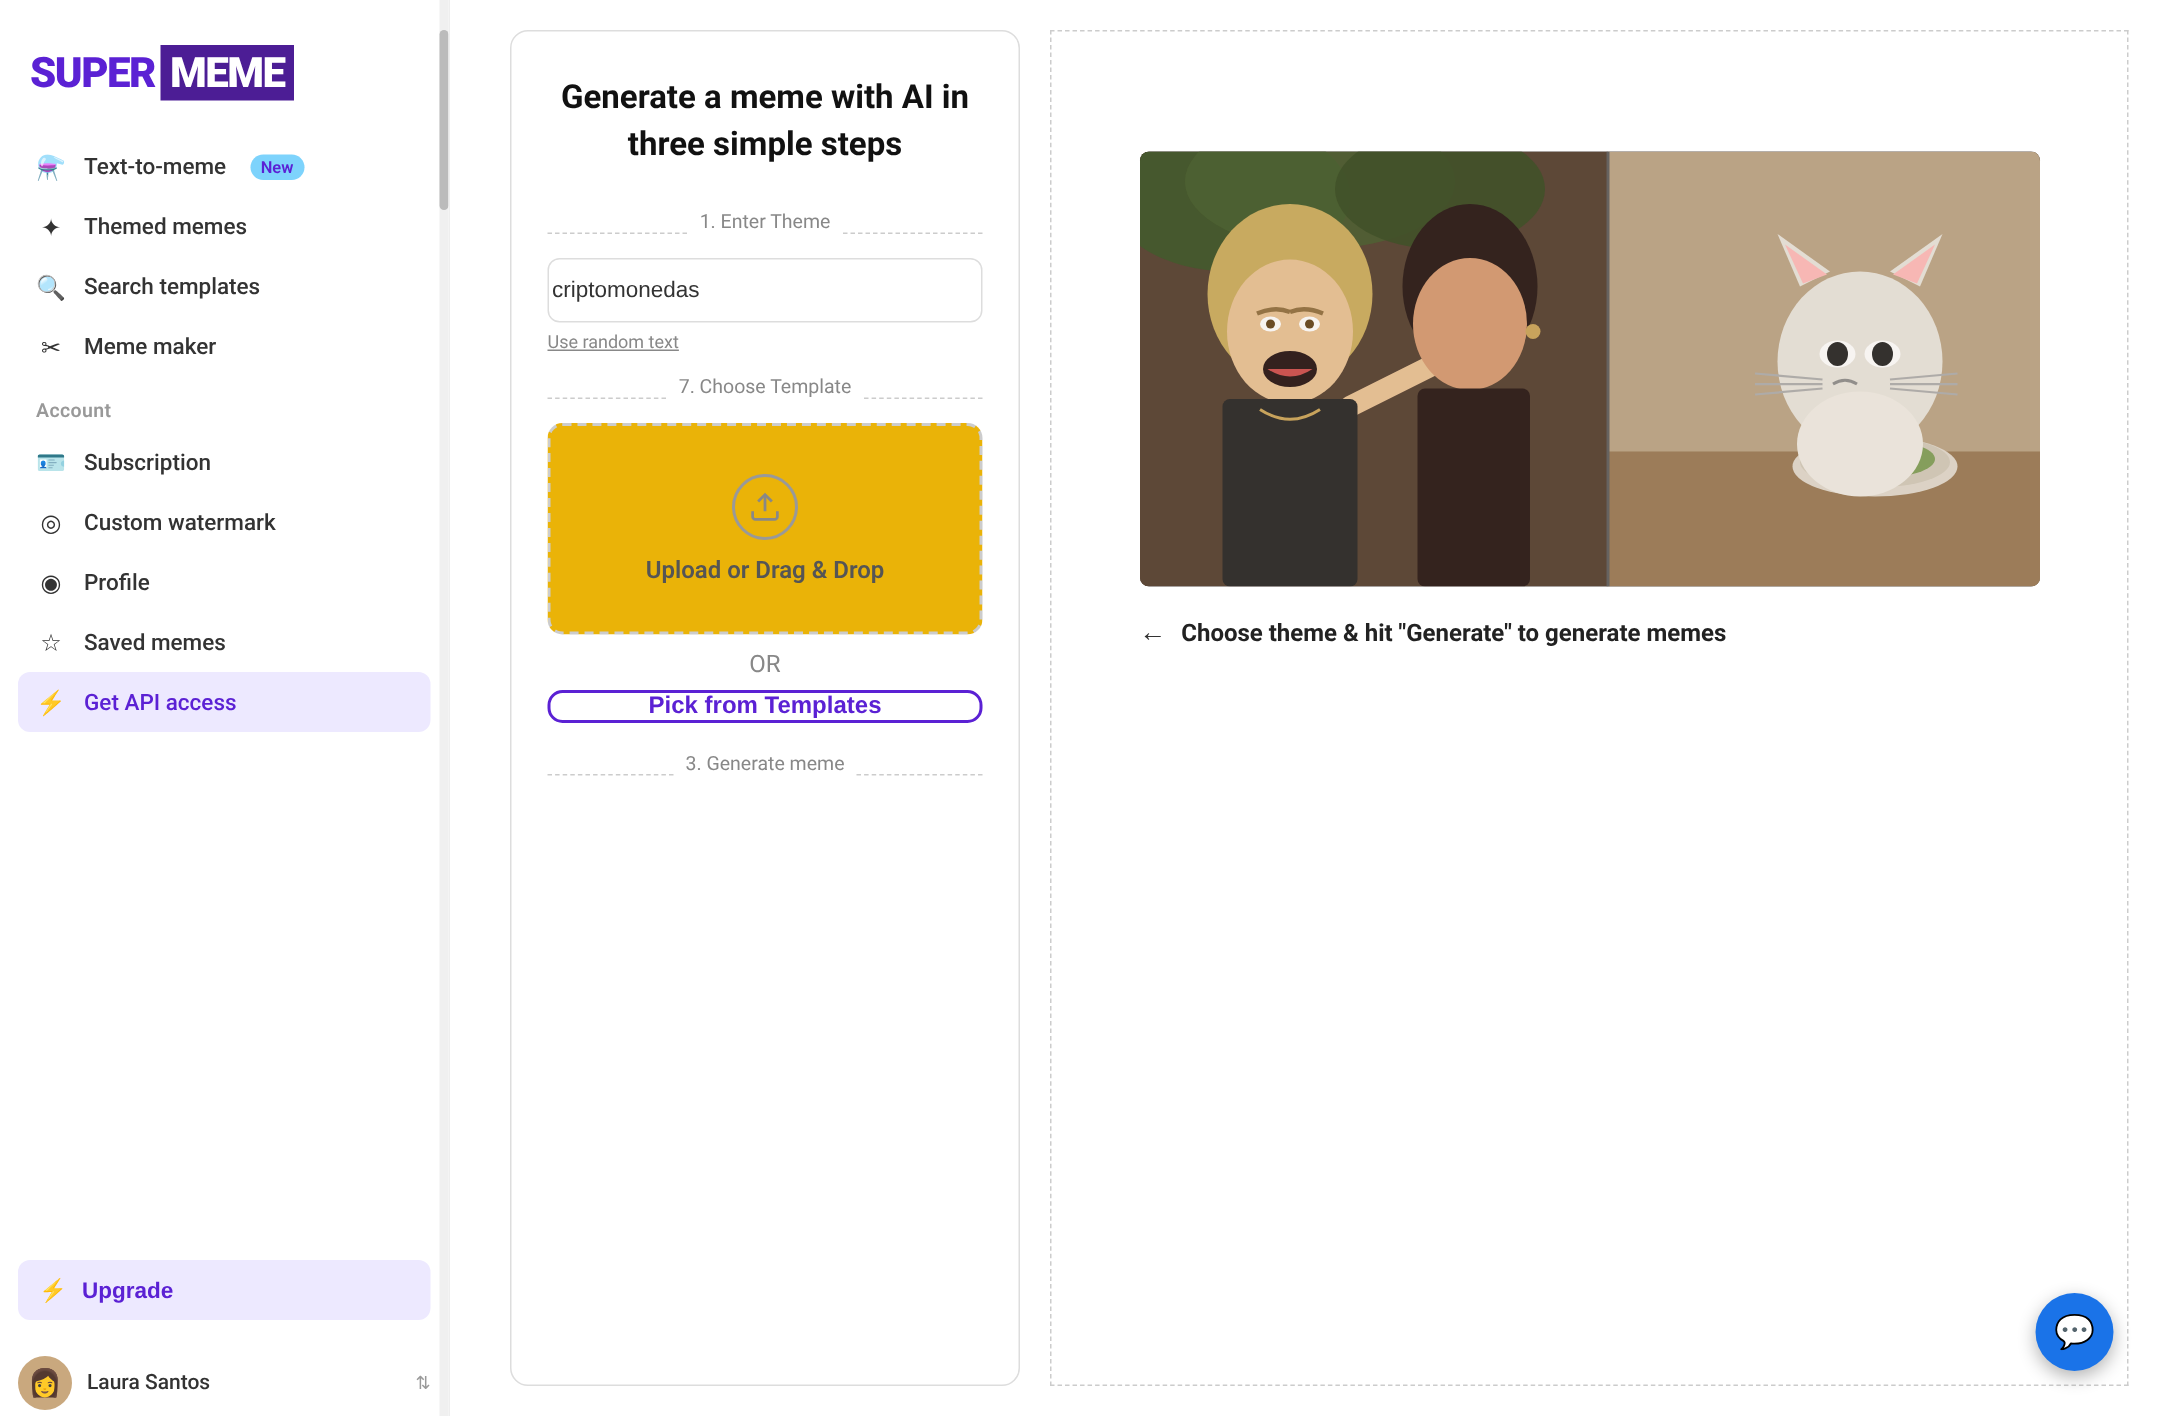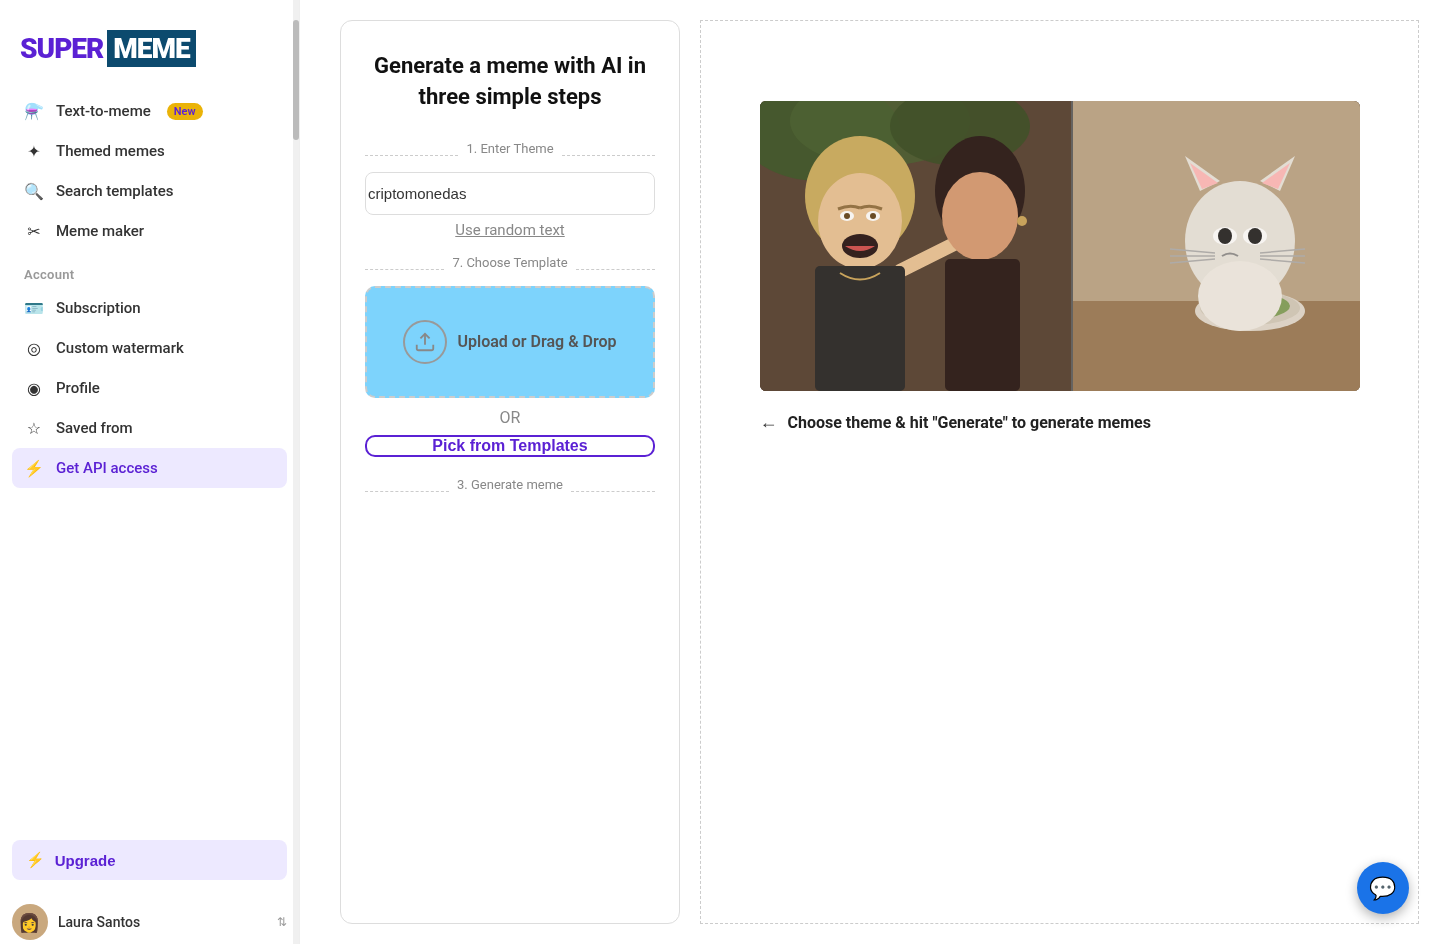--- a/index.html
+++ b/index.html
@@ -42,21 +42,21 @@
 
     .logo-super {
       font-size: 28px;
       font-weight: 900;
       color: #5b21d4;
       letter-spacing: -1px;
       text-transform: uppercase;
     }
 
     .logo-meme {
-      background: #0c4a6e;
+      background: #4c1d95;
       color: #fff;
       font-size: 28px;
       font-weight: 900;
       padding: 2px 6px;
       letter-spacing: -1px;
       text-transform: uppercase;
       margin-left: 4px;
     }
 
     .nav-section {
@@ -86,21 +86,21 @@
     .nav-icon {
       width: 20px;
       height: 20px;
       display: flex;
       align-items: center;
       justify-content: center;
       font-size: 16px;
     }
 
     .badge-new {
-      background: #eab308;
+      background: #7dd3fc;
       color: #5b21d4;
       font-size: 11px;
       font-weight: 600;
       padding: 2px 7px;
       border-radius: 10px;
       margin-left: 4px;
     }
 
     .section-label {
       font-size: 13px;
@@ -229,40 +229,39 @@
       border: 1.5px solid #ddd;
       border-radius: 8px;
       padding: 12px 2px;
       font-size: 15px;
       color: #333;
       outline: none;
       background: #fff;
     }
 
     .random-text-link {
-      font-size: 15px;
+      font-size: 12px;
       color: #888;
       cursor: pointer;
       text-decoration: underline;
       margin-top: 6px;
       display: block;
-      text-align: center;
     }
 
     .upload-zone {
       border: 2px dashed #ccc;
       border-radius: 10px;
       padding: 32px 20px;
       display: flex;
-      flex-direction: row;
+      flex-direction: column;
       align-items: center;
       justify-content: center;
       gap: 10px;
       cursor: pointer;
-      background: #7dd3fc;
+      background: #eab308;
       margin: 10px 0;
       transition: border-color 0.15s;
     }
 
     .upload-icon-circle {
       width: 44px;
       height: 44px;
       border-radius: 50%;
       border: 2px solid #999;
       display: flex;
@@ -441,21 +440,21 @@
       <span>Custom watermark</span>
     </div>
 
     <div class="nav-item">
       <span class="nav-icon">◉</span>
       <span>Profile</span>
     </div>
 
     <div class="nav-item">
       <span class="nav-icon">☆</span>
-      <span>Saved from</span>
+      <span>Saved memes</span>
     </div>
 
     <div class="nav-item active">
       <span class="nav-icon">⚡</span>
       <span>Get API access</span>
     </div>
   </div>
 
   <div style="padding: 12px;">
     <button class="upgrade-btn">

